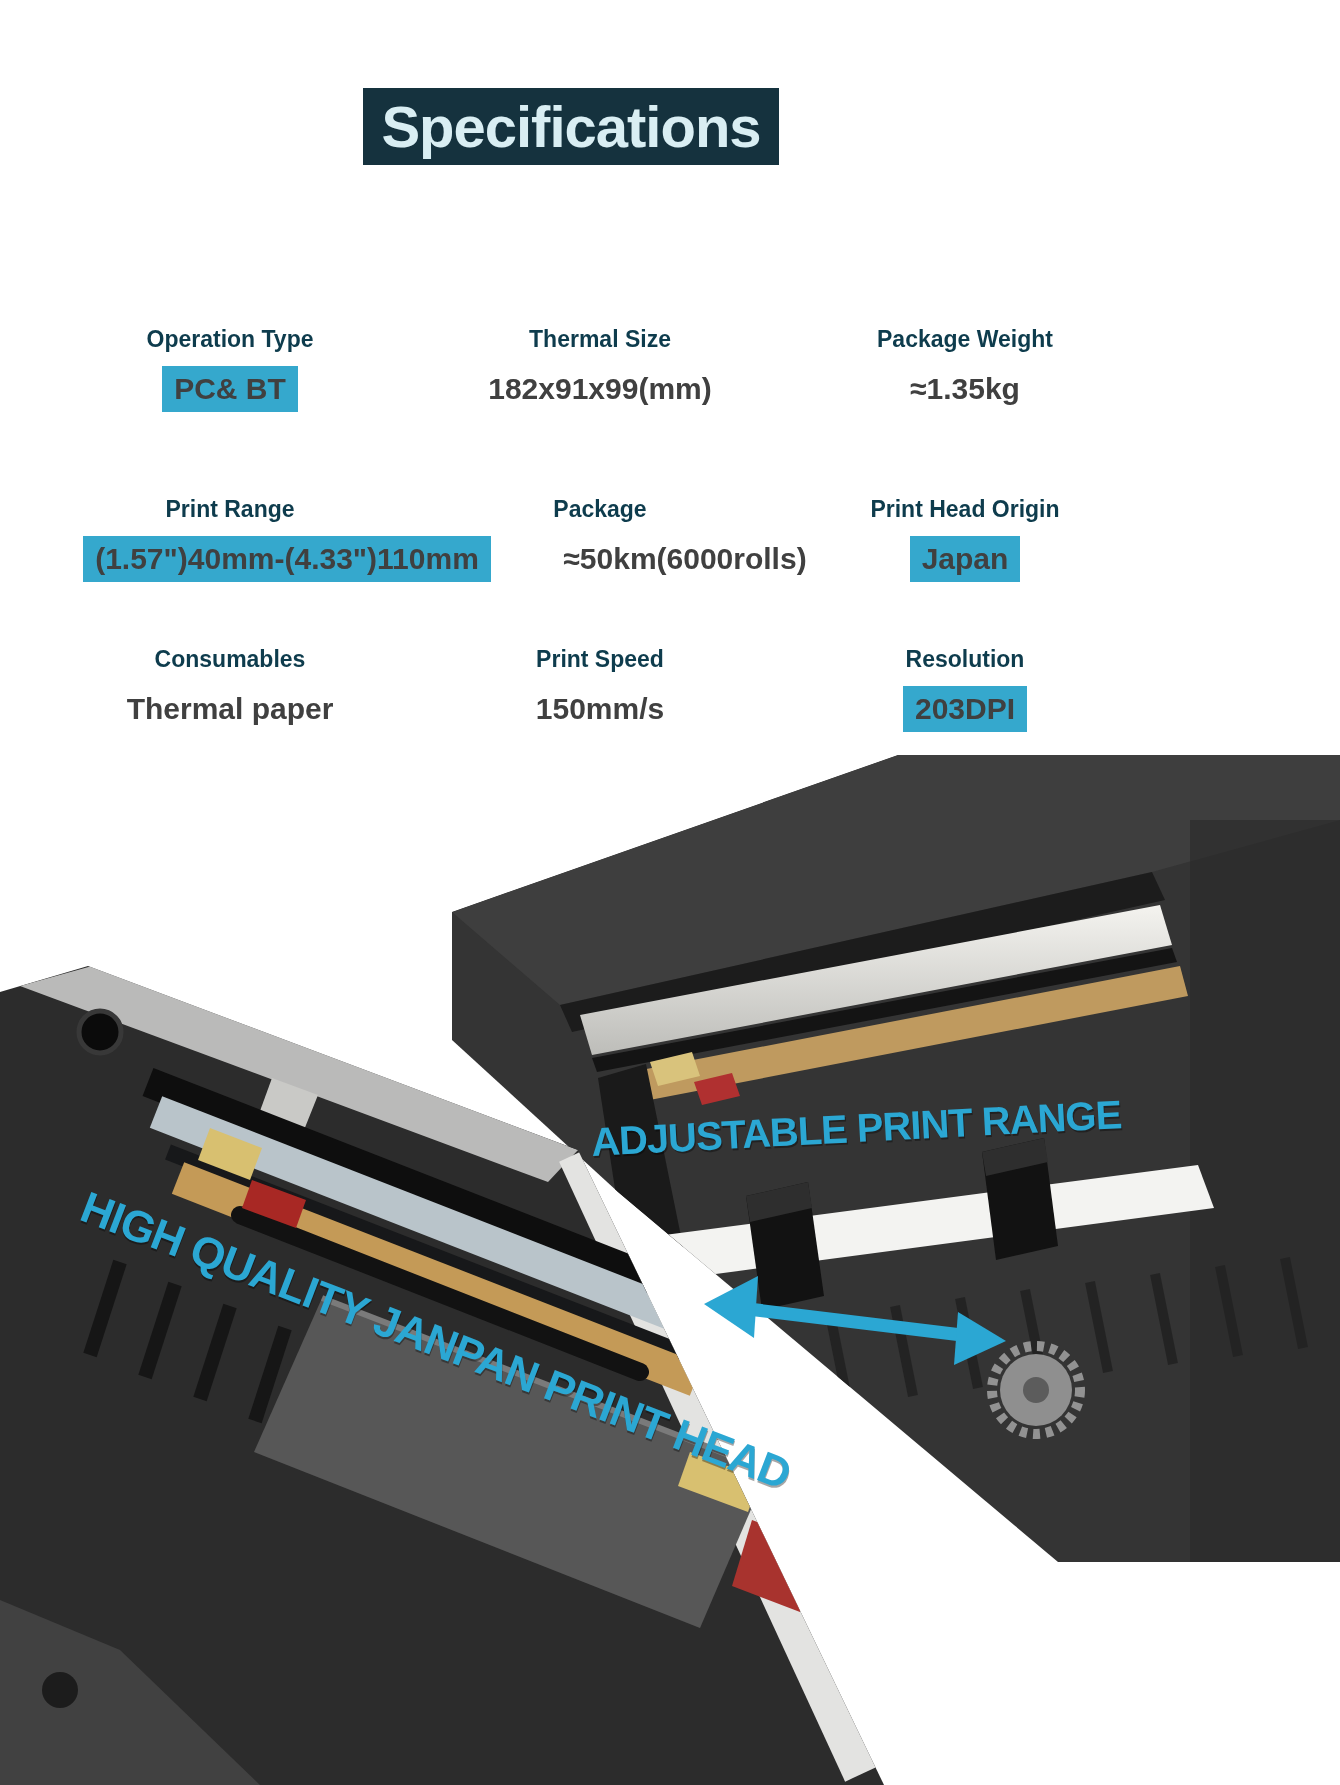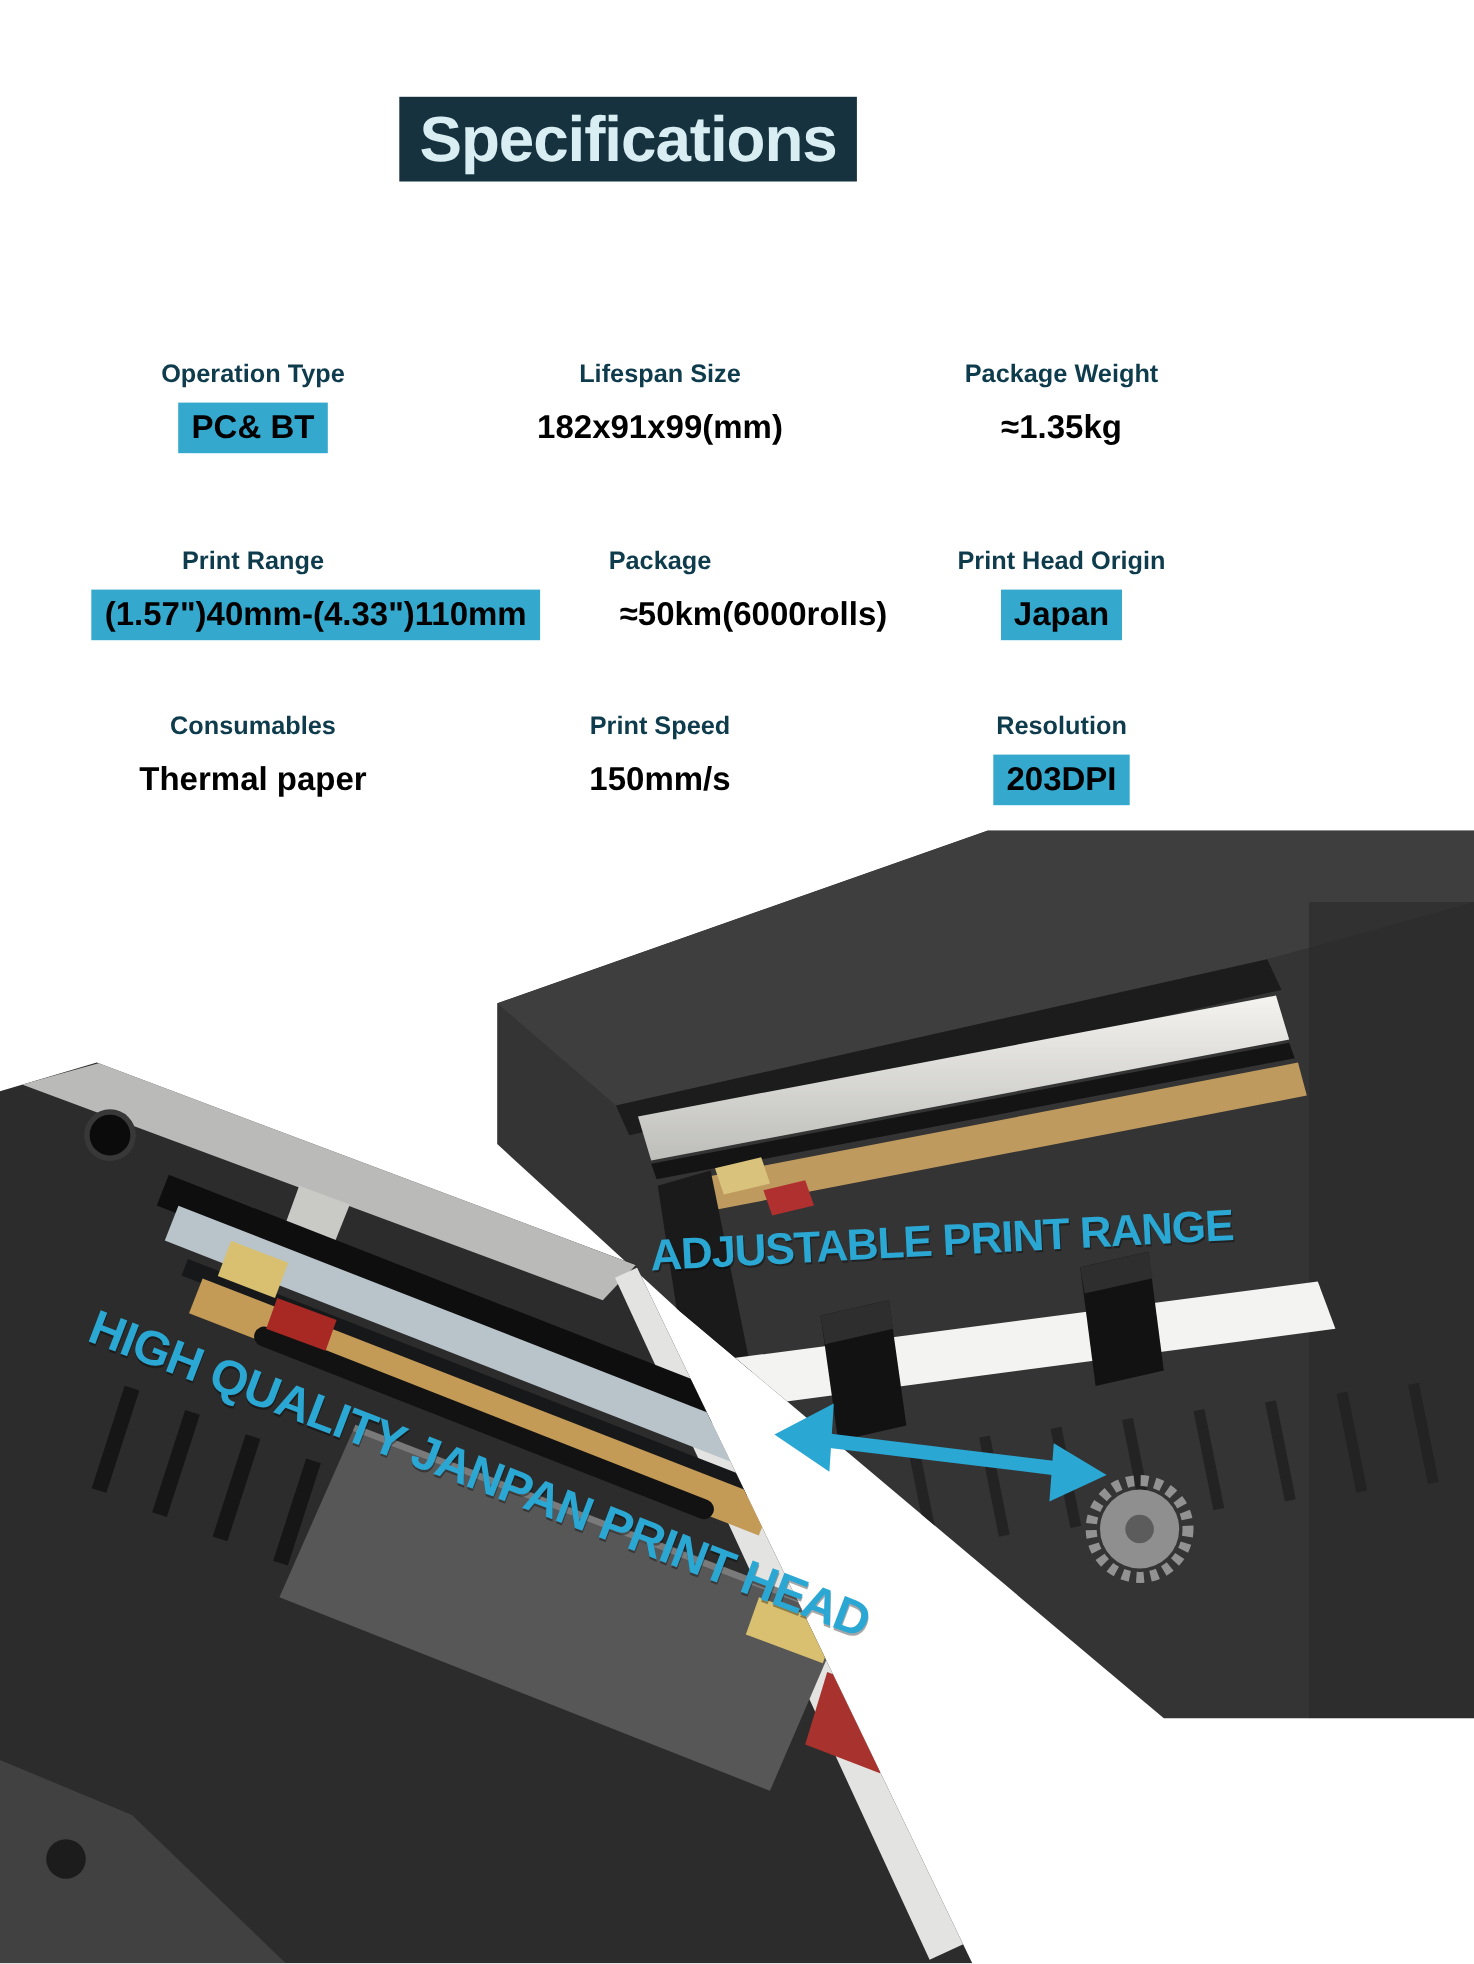--- a/index.html
+++ b/index.html
@@ -25,21 +25,21 @@
   .row1 { top:284px; } .row2 { top:454px; } .row3 { top:604px; }
   .spec-cell { text-align:center;margin-top:40px; }
   .spec-label {
     color:#0e3c4d; font-size:23px; font-weight:700; line-height:30px;
   }
   .spec-value-wrap {
     margin-top:12px; height:46px;
     display:flex; justify-content:center; align-items:center;
   }
   .spec-value {
-    color:#000000; font-size:30px; font-weight:700; white-space:nowrap;
+    color:#404040; font-size:30px; font-weight:700; white-space:nowrap;
     padding:5px 12px; line-height:36px;
   }
   .spec-value.hl { background:#35a8cd; }
   .shift-57 { transform:translateX(57px); }
   .shift-85 { transform:translateX(85px); }
   
   .montage { position:absolute; left:0; top:0; width:1340px; height:1785px; z-index:1; }
   .overlay-text {
     position:absolute; color:#2ba7d3; font-weight:800; white-space:nowrap;
     letter-spacing:-1px; z-index:4; transform-origin:left top;
@@ -58,21 +58,21 @@
   </div>
 
   <div class="spec-row row1">
     <div class="spec-cell">
       <div class="spec-label">Operation Type</div>
       <div class="spec-value-wrap">
           <span class="spec-value hl">PC&amp; BT</span>
         </div>
     </div>
     <div class="spec-cell">
-      <div class="spec-label">Lifespan Size</div>
+      <div class="spec-label">Thermal Size</div>
       <div class="spec-value-wrap">
           <span class="spec-value">182x91x99(mm)</span>
         </div>
     </div>
     <div class="spec-cell">
       <div class="spec-label">Package Weight</div>
       <div class="spec-value-wrap">
           <span class="spec-value">≈1.35kg</span>
         </div>
     </div>

